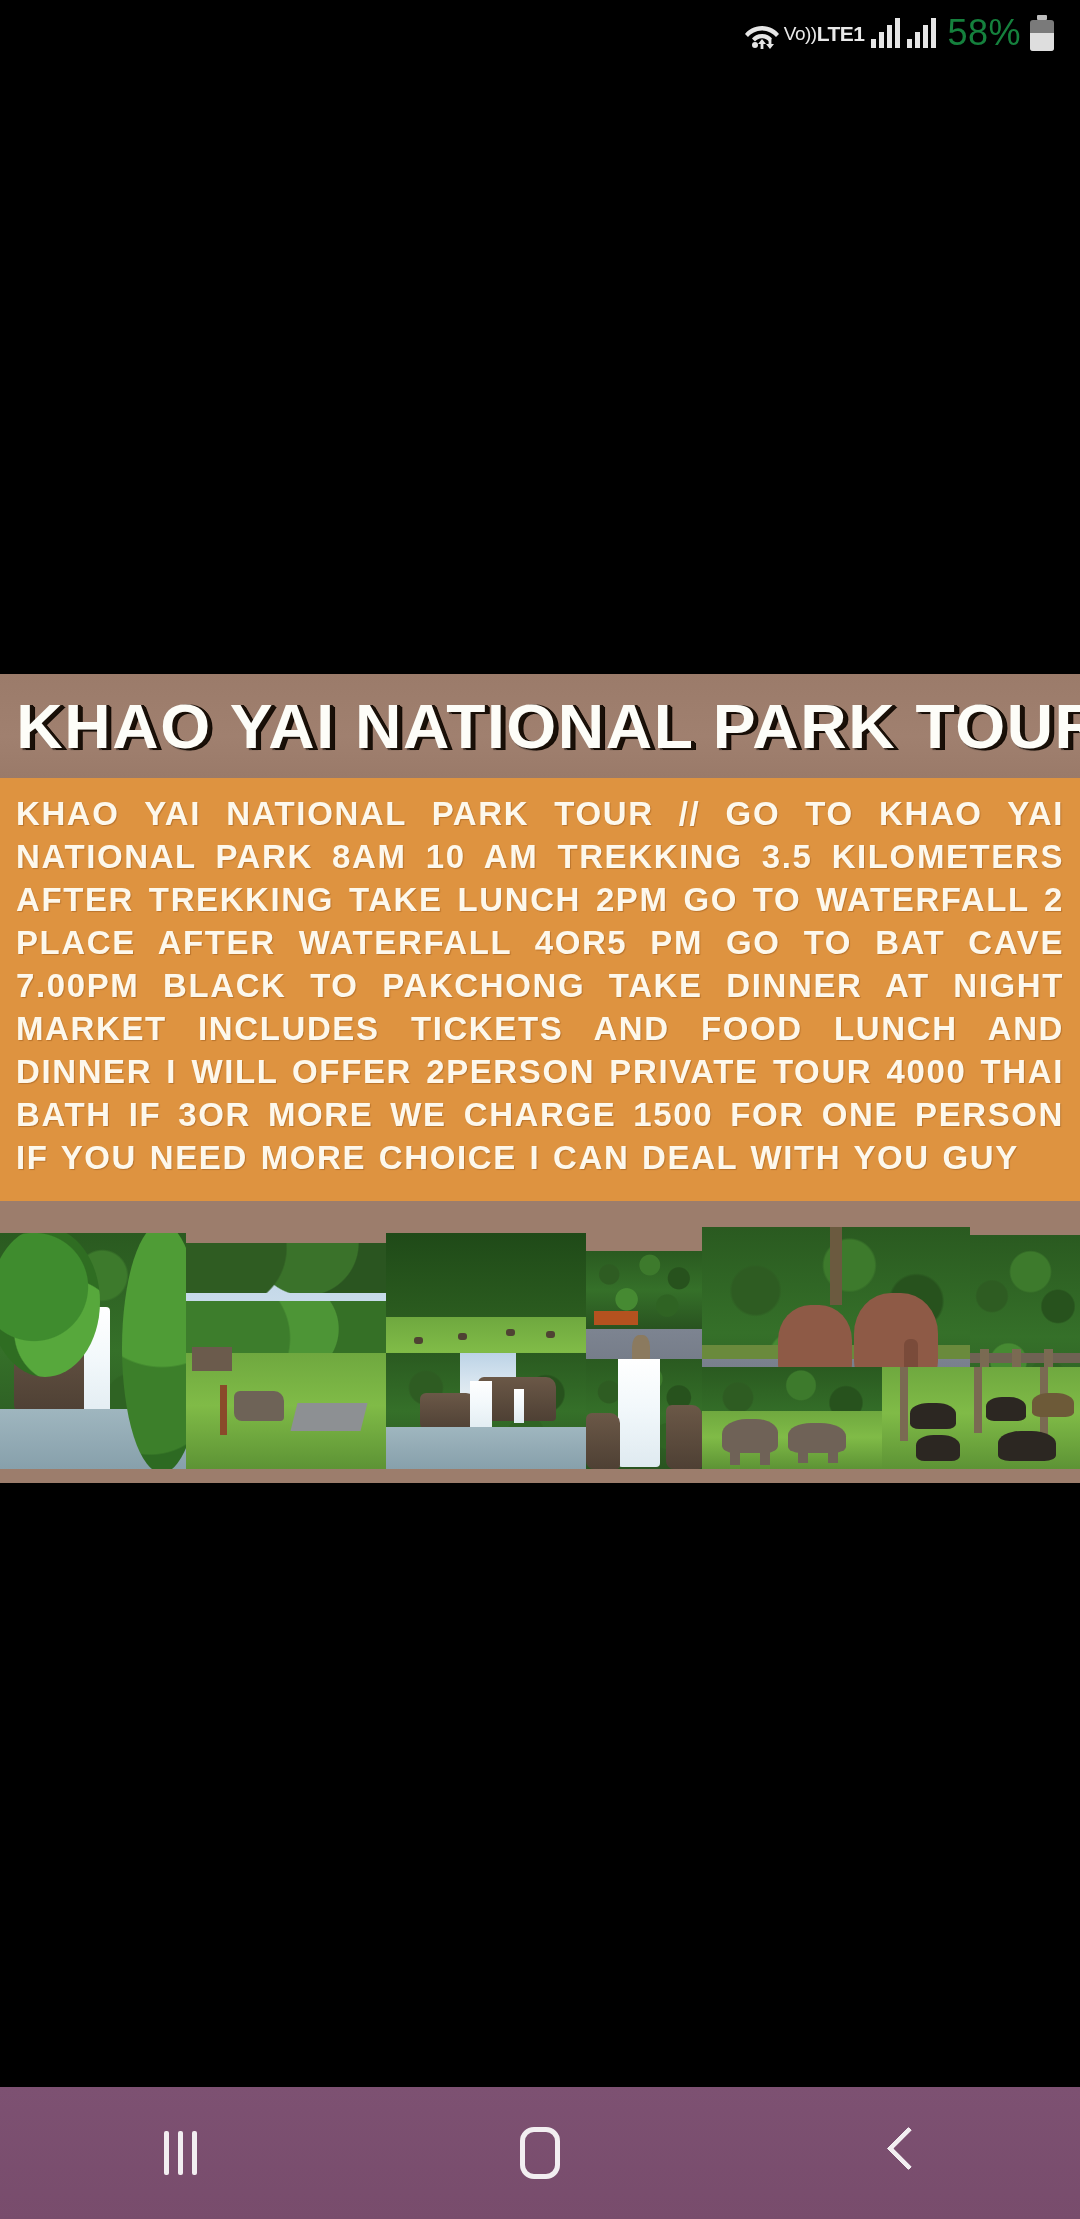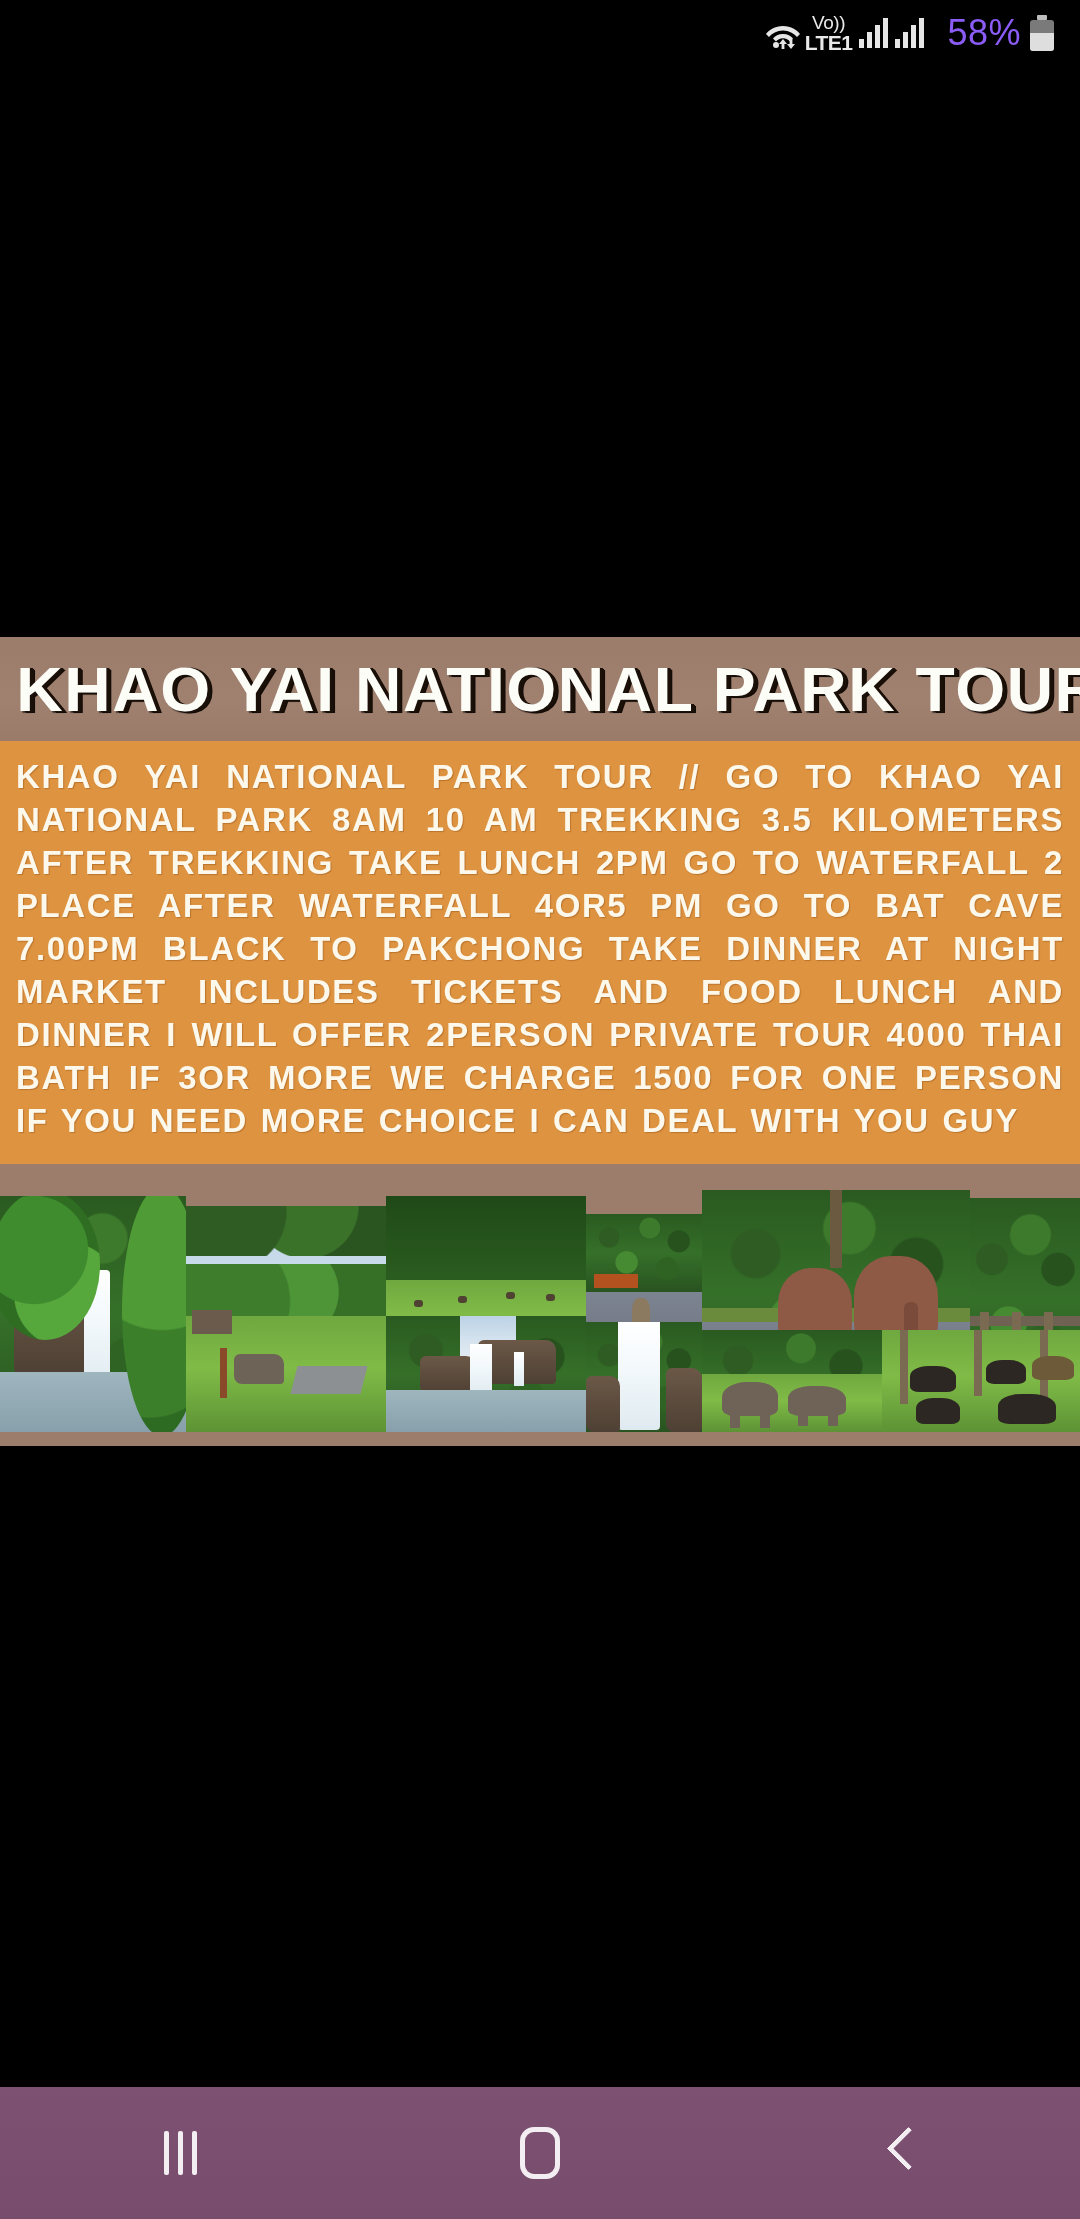--- a/index.html
+++ b/index.html
@@ -43,30 +43,30 @@
     width:31px;height:31px;background:#dcdcdc;border-radius:50% 50% 46% 50%;position:relative;
   }
   .ic-messenger:after{
     content:"";position:absolute;left:5px;top:10px;width:21px;height:11px;background:#000;
     clip-path:polygon(0 72%,40% 18%,58% 52%,100% 12%,100% 30%,58% 85%,40% 48%,0 95%);
   }
   .ic-dots{ font-size:30px; letter-spacing:4px; color:#dcdcdc; line-height:16px; }
 
   .ic-wifi{ position:relative; width:38px; height:32px; }
   .ic-wifi svg{ position:absolute; left:0; top:0; }
-  .ic-volte{ display:flex; flex-direction:column; align-items:center; line-height:1; margin-left:-4px; }
+  .ic-volte{ display:flex; flex-direction:row; align-items:center; line-height:1; margin-left:-4px; }
   .ic-volte .vo{ font-size:19px; color:#e9e9e9; letter-spacing:-.5px; }
   .ic-volte .lte{ font-size:21px; color:#e9e9e9; font-weight:700; letter-spacing:-.5px; }
   .ic-sig{ display:flex; align-items:flex-end; gap:3px; height:30px; }
   .ic-sig i{ display:block; width:5px; background:#e6e6e6; }
   .ic-sig i:nth-child(1){height:9px}
   .ic-sig i:nth-child(2){height:16px}
   .ic-sig i:nth-child(3){height:23px}
   .ic-sig i:nth-child(4){height:30px}
-  .sb-batt-text{ font-size:36px; color:#8b5cf6; margin-left:16px; letter-spacing:.5px; }
+  .sb-batt-text{ font-size:36px; color:#15803d; margin-left:4px; letter-spacing:.5px; }
   .ic-battery{ position:relative; width:24px; height:36px; margin-left:2px; }
   .ic-battery .cap{ position:absolute; left:7px; top:0; width:10px; height:5px; background:#bdbdbd; border-radius:1px;}
   .ic-battery .body{ position:absolute; left:0; top:5px; width:24px; height:31px; background:#7a7a7a; border-radius:3px; overflow:hidden;}
   .ic-battery .fill{ position:absolute; left:0; bottom:0; width:100%; background:#dedede; }
 
   
   .poster{ position:absolute; left:0; width:1080px; background:#9c7d6c; }
   .poster-title-band{
     width:1080px; height:104px; background:linear-gradient(180deg,#9b7b6a 0%,#a0806f 60%,#9a7a69 100%);
     display:flex; align-items:center;
@@ -185,21 +185,21 @@
       <span class="sb-batt-text">58%</span>
       <span class="ic-battery">
         <span class="cap"></span>
         <span class="body">
             <span class="fill" id="batt-fill" style="height: 58%;"></span>
           </span>
       </span>
     </div>
   </div>
 
-  <div class="poster" id="poster" style="top: 637px;">
+  <div class="poster" id="poster" style="top: 674px;">
 
     <div class="poster-title-band">
       <div class="poster-title">KHAO YAI NATIONAL PARK TOUR</div>
     </div>
 
     <div class="poster-body">
       <p>KHAO YAI NATIONAL PARK TOUR //  GO TO KHAO YAI NATIONAL PARK  8AM 10 AM TREKKING  3.5 KILOMETERS  AFTER TREKKING  TAKE  LUNCH  2PM GO TO WATERFALL 2 PLACE  AFTER WATERFALL  4OR5  PM  GO  TO  BAT  CAVE  7.00PM  BLACK  TO PAKCHONG  TAKE  DINNER AT NIGHT MARKET  INCLUDES  TICKETS AND FOOD LUNCH  AND DINNER  I WILL OFFER 2PERSON PRIVATE TOUR 4000 THAI BATH  IF 3OR MORE WE CHARGE 1500 FOR ONE PERSON IF YOU NEED MORE CHOICE  I CAN DEAL  WITH YOU GUY</p>
     </div>
 
     <div class="collage-wrap">

